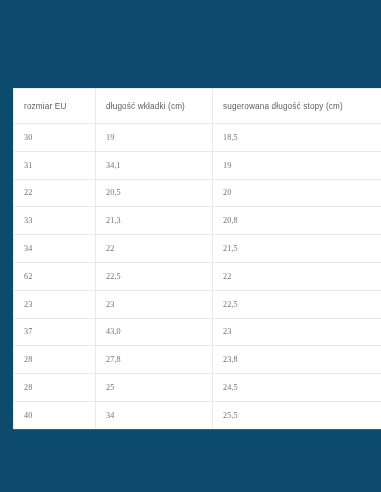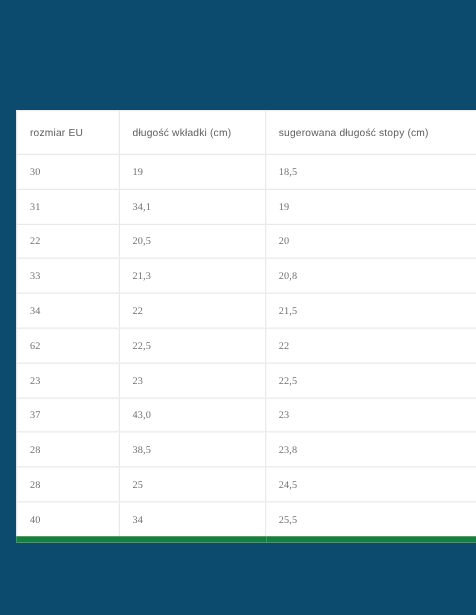--- a/index.html
+++ b/index.html
@@ -51,21 +51,21 @@
     letter-spacing: 0.15px;
   }
   table.size-table tbody td {
     height: 26.8px;
     font-size: 8.2px;
     color: #747474;
     letter-spacing: 0.1px;
     font-family: Liberation Serif, serif;
   }
   table.size-table tbody tr:last-child td {
-    border-bottom: 5px solid #15803d;
+    border-bottom: 1px solid #15803d;
   }
   .col-1 { width: 71px; }
   .col-2 { width: 106px; }
   .col-3 { width: 178px; }
   table.size-table th.col-2,
   table.size-table th.col-3,
   table.size-table td.col-2,
   table.size-table td.col-3 {
     border-left: 1px solid #e9e9e9;
   }
@@ -119,21 +119,21 @@
           <td class="col-2">23</td>
           <td class="col-3">22,5</td>
         </tr>
         <tr>
           <td class="col-1">37</td>
           <td class="col-2">43,0</td>
           <td class="col-3">23</td>
         </tr>
         <tr>
           <td class="col-1">28</td>
-          <td class="col-2">38,5</td>
+          <td class="col-2">27,8</td>
           <td class="col-3">23,8</td>
         </tr>
         <tr>
           <td class="col-1">28</td>
           <td class="col-2">25</td>
           <td class="col-3">24,5</td>
         </tr>
         <tr>
           <td class="col-1">40</td>
           <td class="col-2">34</td>

